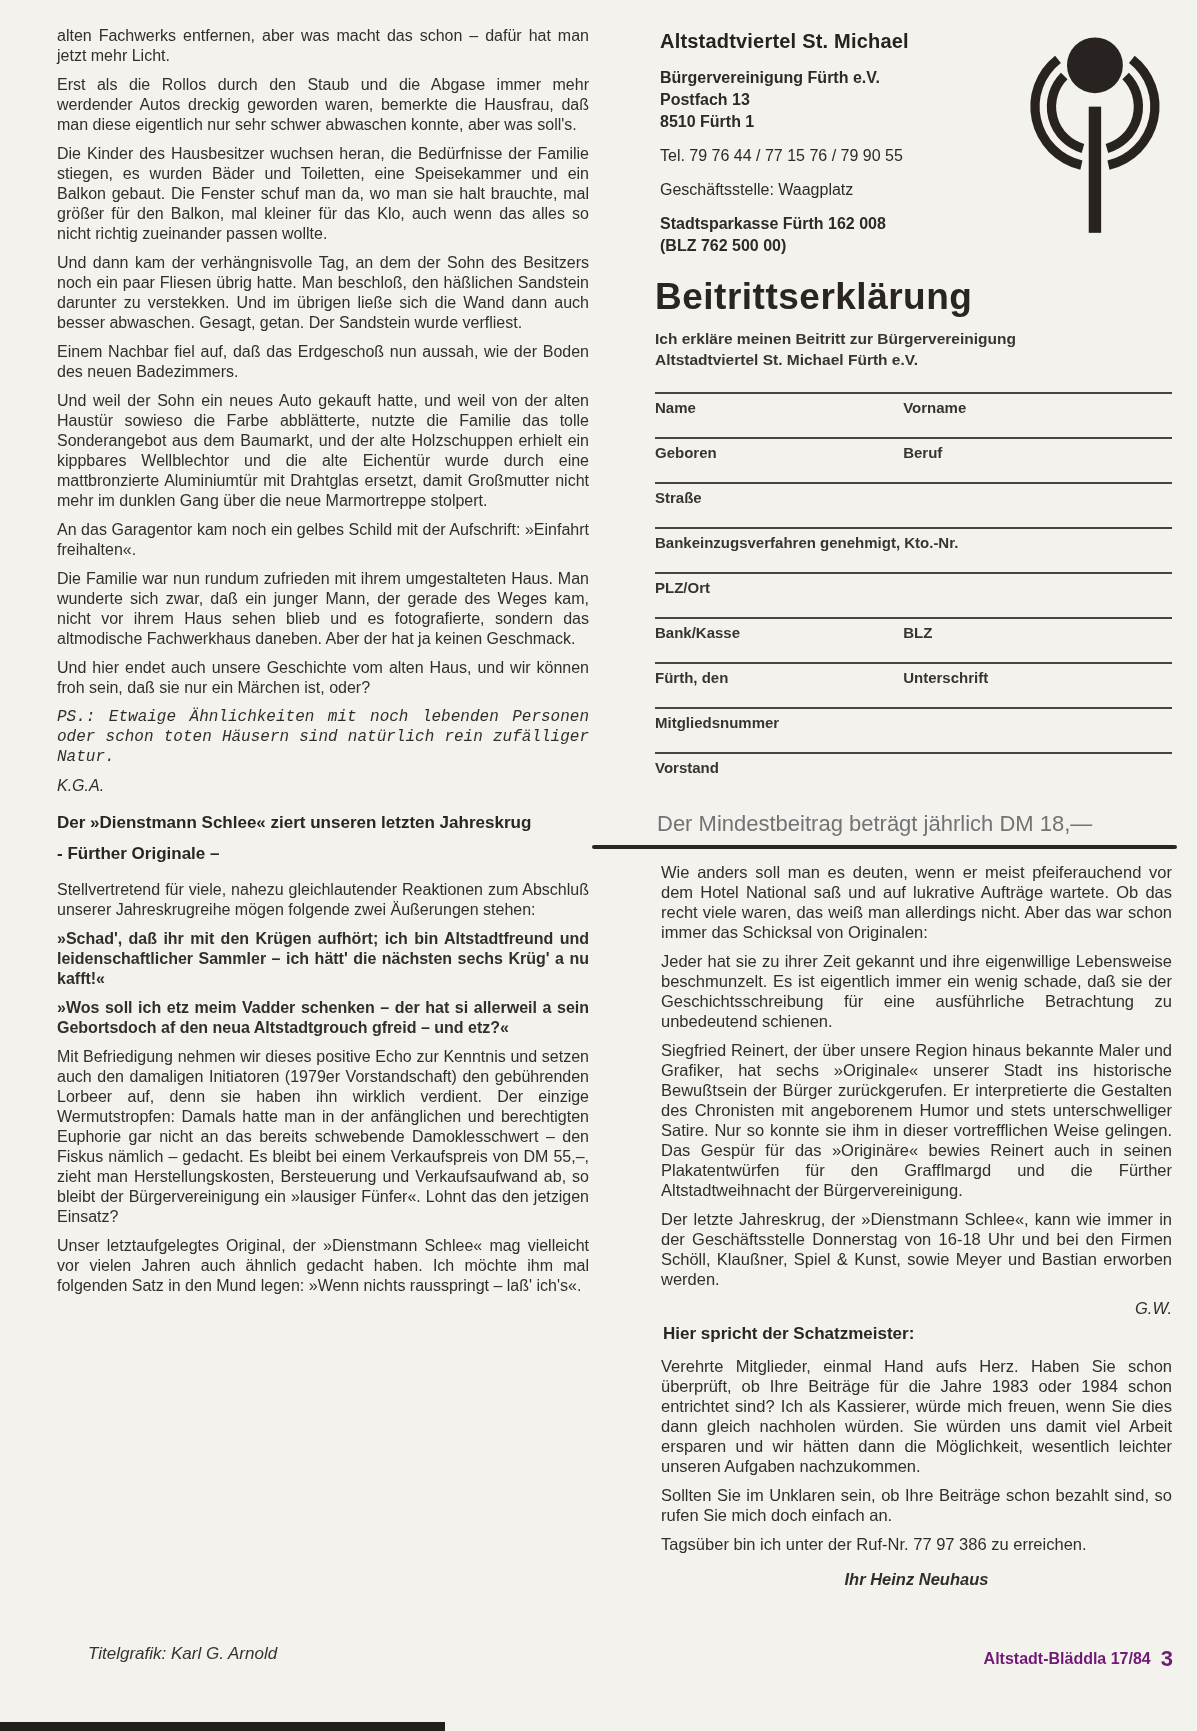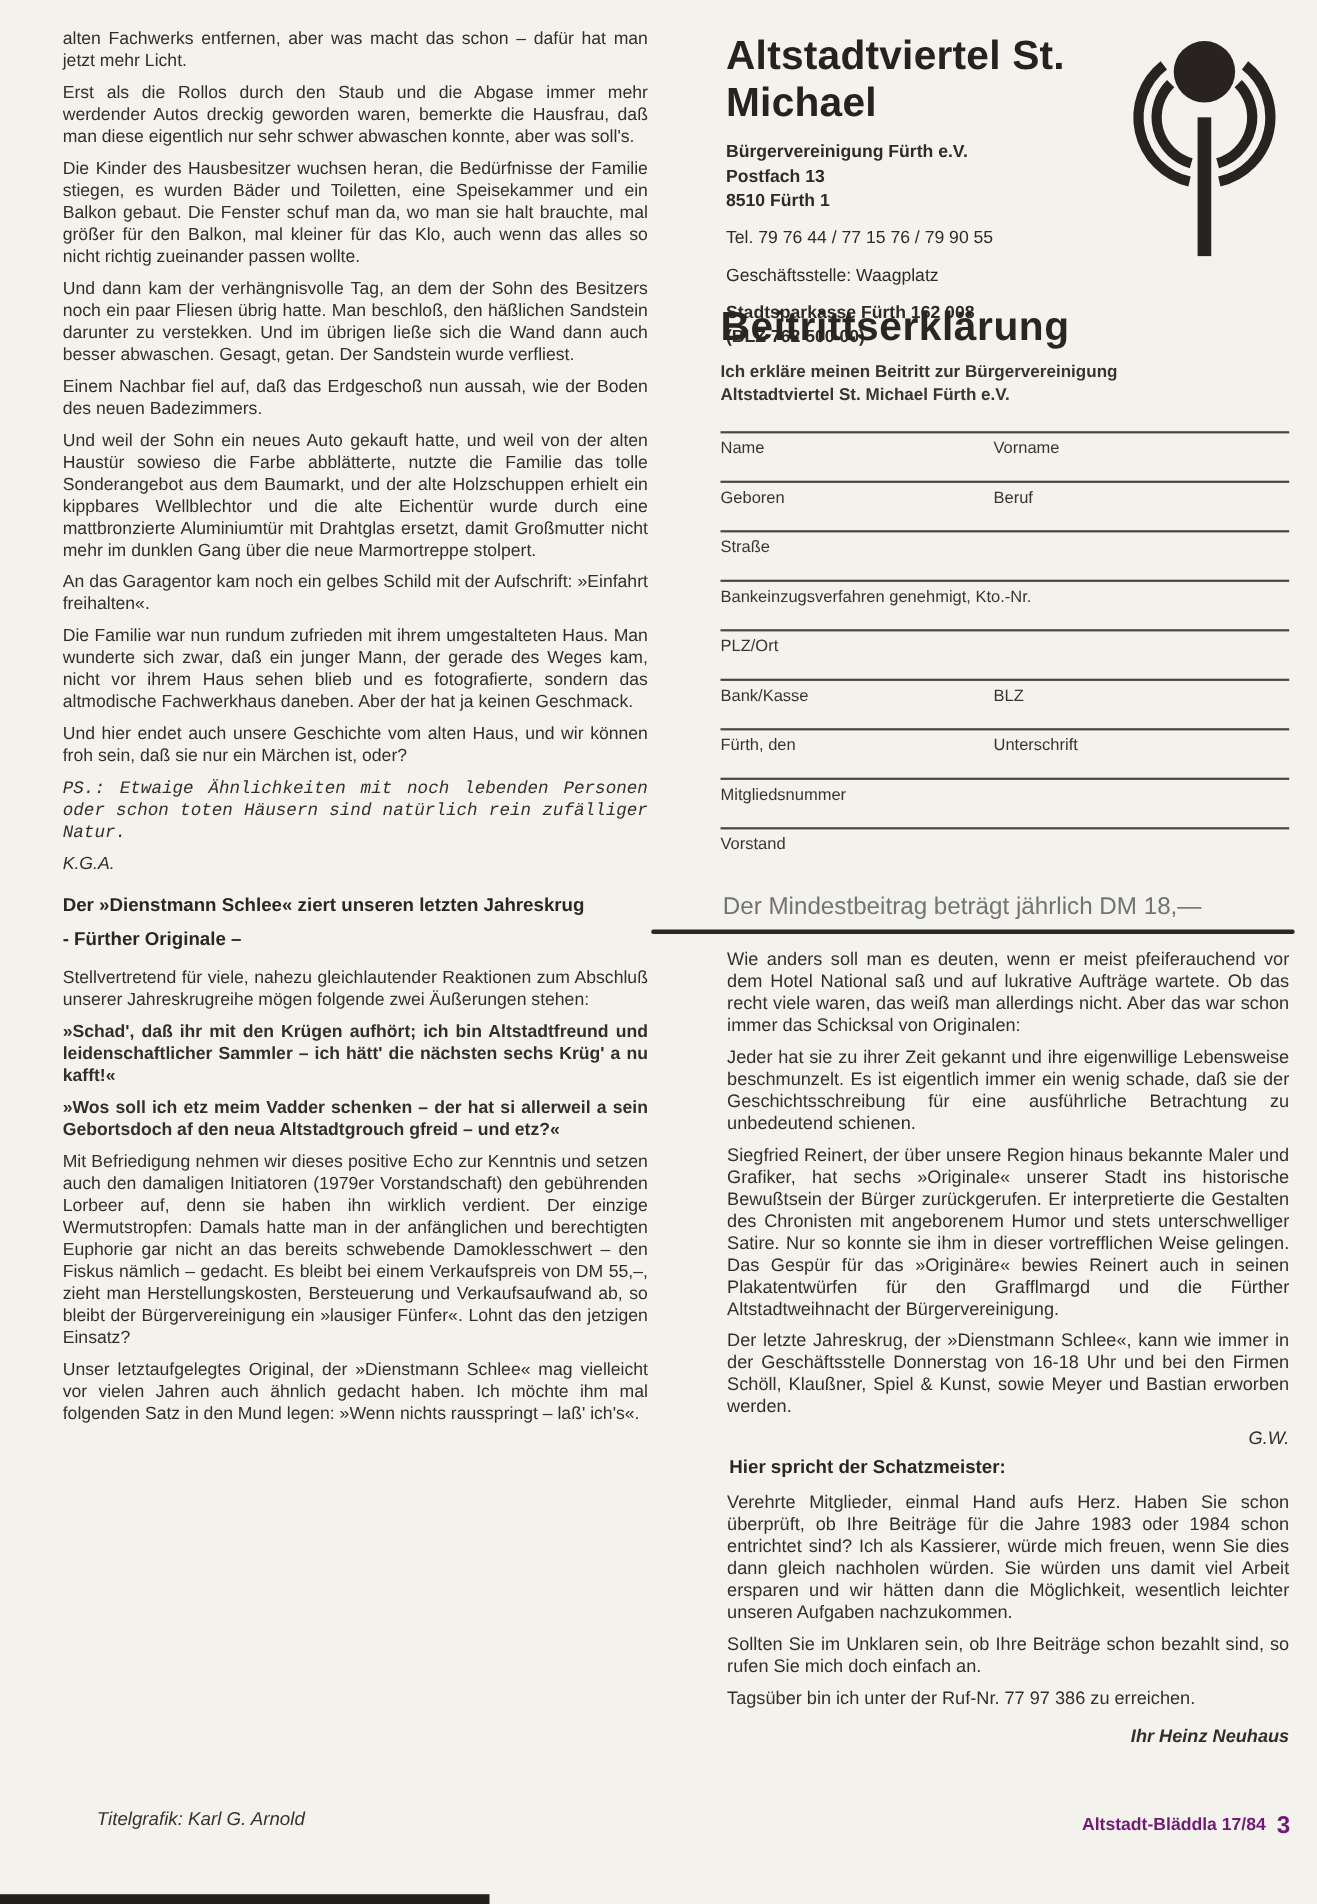--- a/index.html
+++ b/index.html
@@ -26,48 +26,48 @@
     font-size:17px;line-height:22px;font-weight:bold;
     margin:16px 0 4px 0;text-align:justify;color:#2b2622;
   }
   .subhead{
     font-weight:bold;font-size:17px;text-align:left;
     margin:10px 0 16px 0;color:#2b2622;
   }
 
   
   .r-header{position:absolute;left:660px;top:30px;width:370px;font-size:16px;color:#2f2a26;}
-  .r-title{font-size:37px;font-weight:bold;letter-spacing:.2px;color:#262220;margin:0 0 14px 0;}
+  .r-title{font-size:20px;font-weight:bold;letter-spacing:.2px;color:#262220;margin:0 0 14px 0;}
   .r-line{line-height:22px;}
   .mt10{margin-top:12px;}
   .logo{position:absolute;left:1022px;top:26px;}
 
   
   .beitritt{position:absolute;left:655px;top:276px;width:517px;color:#2f2a26;}
   .b-title{font-size:37px;font-weight:bold;letter-spacing:.5px;color:#2a2520;margin:0 0 10px 0;line-height:42px;}
   .b-intro{font-size:15.5px;font-weight:bold;line-height:21px;color:#3a342f;}
   .form{margin-top:22px;}
   .form-row{
     height:45px;border-top:2px solid #4a443f;
     padding-top:5px;box-sizing:border-box;position:relative;
-    font-size:15px;font-weight:normal;color:#3a342f;
+    font-size:15px;font-weight:bold;color:#3a342f;
   }
   .form-row .fr{position:absolute;left:48%;top:5px;}
   .fee{font-size:22px;margin:14px 0 0 2px;color:#737373;}
 
   
   .divider{position:absolute;left:592px;top:845px;width:585px;height:4px;background:#2b2623;border-radius:2px;}
   .r-article{
     position:absolute;left:661px;top:862px;width:511px;
     font-size:16.5px;line-height:20px;color:#332e2a;
   }
   .r-article p{margin:0 0 9px 0;text-align:justify;}
   .r-sig{text-align:right;font-style:italic;margin:0 0 6px 0;}
   .t-heading{font-size:17px;font-weight:bold;margin:4px 0 12px 2px;color:#2b2622;}
-  .r-sig2{text-align:right;font-style:italic;font-weight:bold;margin-top:15px;}
+  .r-sig2{text-align:center;font-style:italic;font-weight:bold;margin-top:15px;}
 
   
   .titelgrafik{position:absolute;left:88px;top:1644px;font-style:italic;font-size:17px;color:#38322d;}
   .page-footer{position:absolute;right:24px;top:1646px;font-weight:bold;font-size:16px;color:#701a75;}
   .page-footer .pagenum{font-size:22px;margin-left:10px;vertical-align:-2px;}
   .scan-strip{position:absolute;left:0;top:1722px;width:445px;height:9px;background:#232019;}
 </style>
 </head>
 <body>
 

